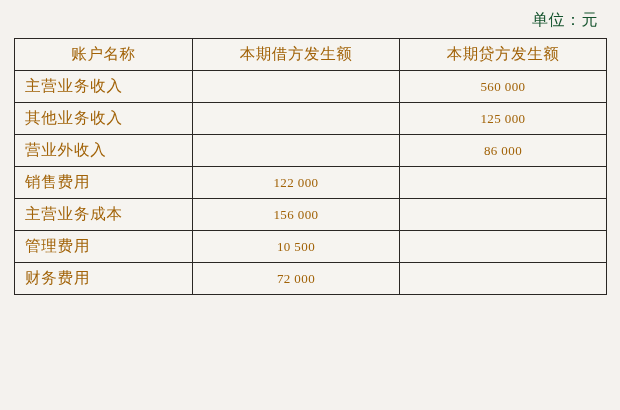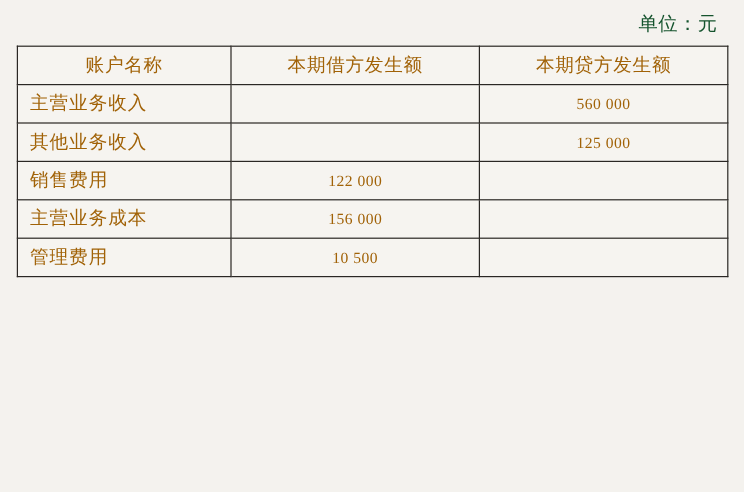--- a/index.html
+++ b/index.html
@@ -96,30 +96,40 @@
         <td class="acct">主营业务收入</td>
         <td class="amt"></td>
         <td class="amt">560 000</td>
       </tr>
       <tr>
         <td class="acct">其他业务收入</td>
         <td class="amt"></td>
         <td class="amt">125 000</td>
       </tr>
       <tr>
+        <td class="acct">营业外收入</td>
+        <td class="amt"></td>
+        <td class="amt">86 000</td>
+      </tr>
+      <tr>
         <td class="acct">销售费用</td>
         <td class="amt">122 000</td>
         <td class="amt"></td>
       </tr>
       <tr>
         <td class="acct">主营业务成本</td>
         <td class="amt">156 000</td>
         <td class="amt"></td>
       </tr>
       <tr>
         <td class="acct">管理费用</td>
         <td class="amt">10 500</td>
         <td class="amt"></td>
       </tr>
+      <tr>
+        <td class="acct">财务费用</td>
+        <td class="amt">72 000</td>
+        <td class="amt"></td>
+      </tr>
     </tbody>
   </table>
 
 </div>
 
 </body></html>

